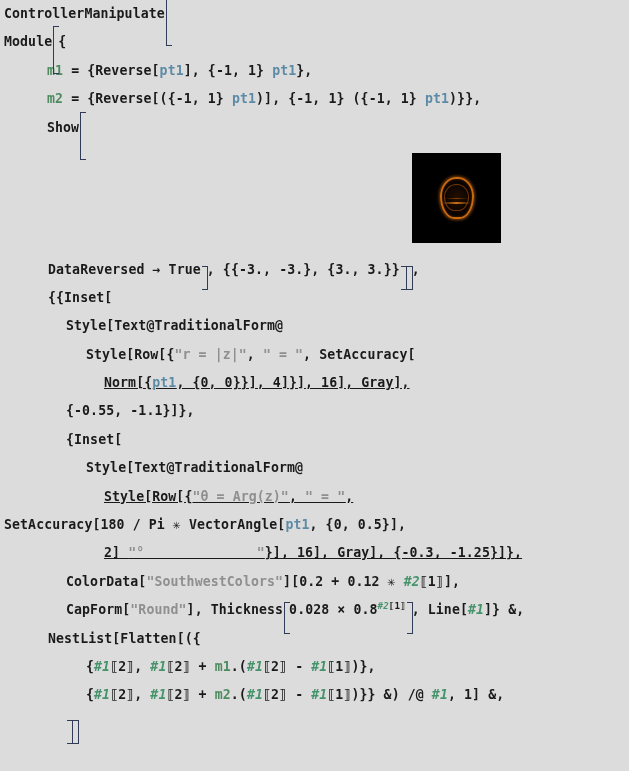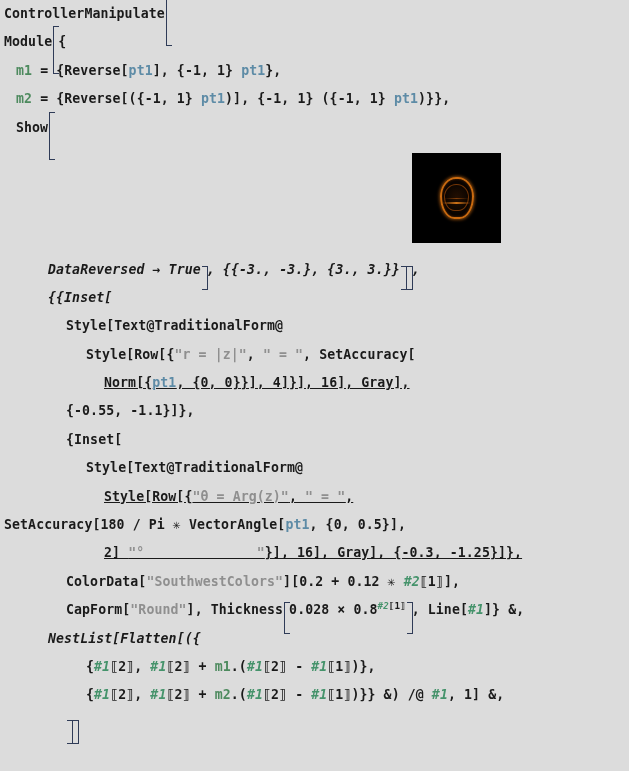--- a/index.html
+++ b/index.html
@@ -138,22 +138,22 @@
     width: 44px; height: 52px;
     border-radius: 50%;
     background: radial-gradient(ellipse at center,
         rgba(120,50,5,0.30) 0%, rgba(60,25,2,0.12) 45%, rgba(0,0,0,0) 72%);
     pointer-events: none;
   }
 
   
   .i0  { }
   .i1  { padding-left: 4px; }
-  .i2  { padding-left: 16px; }
-  .i3  { padding-left: 48px; font-style: italic; }
+  .i2  { padding-left: 24px; margin-left: 23px; }
+  .i3  { padding-left: 48px; }
   .i4  { padding-left: 66px; }
   .i5  { padding-left: 86px; }
   .i6  { padding-left: 104px; text-decoration: underline; }
   .i7  { }
 </style>
 </head>
 <body>
 
 <div id="code-cell">
 

